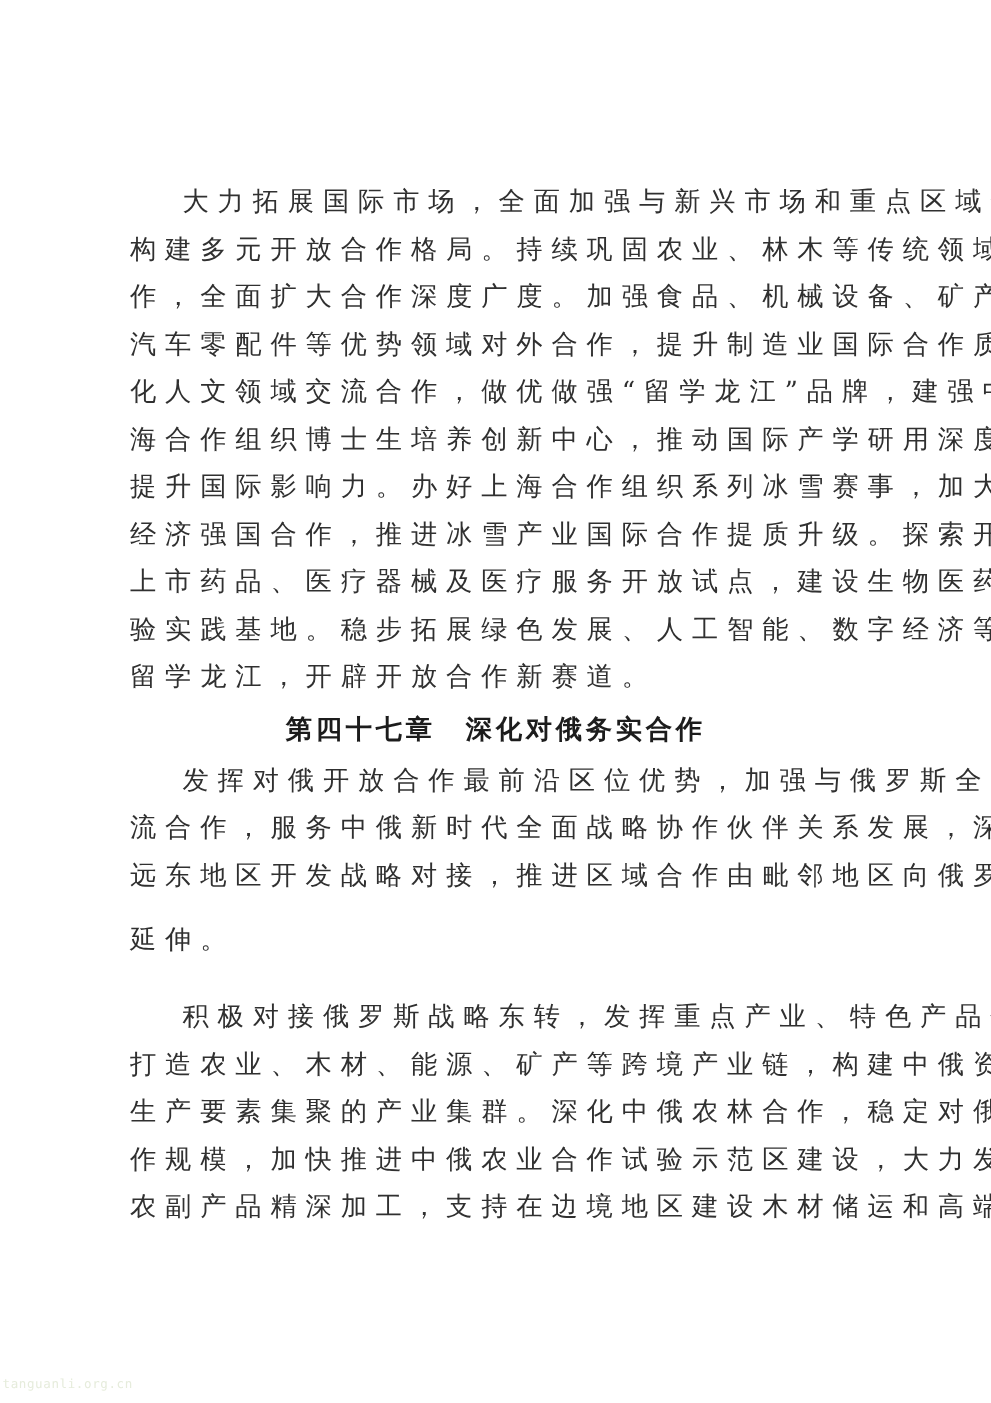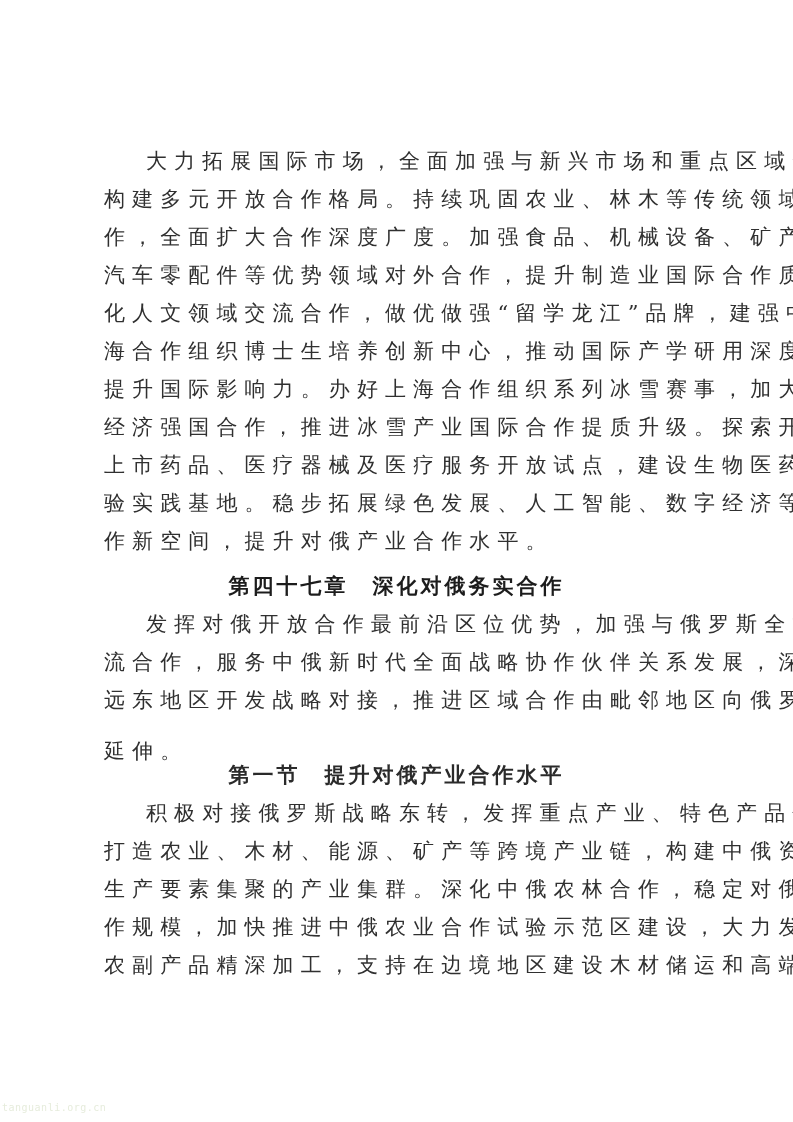--- a/index.html
+++ b/index.html
@@ -43,21 +43,21 @@
       text-align: center;
       height: 38px;
       line-height: 38px;
       font-size: 21px;
       white-space: nowrap;
       color: #1c1c1c;
     }
     .heading.chapter {
       font-weight: bold;
       letter-spacing: 3px;
-      font-family: Liberation Serif, serif;
+      font-family: Liberation Mono, monospace;
     }
     .heading.section {
       font-weight: bold;
       letter-spacing: 3px;
       font-family: "DejaVu Sans", sans-serif;
       color: #2a2a2a;
     }
     .heading .gap {
       display: inline-block;
       width: 24px;
@@ -102,37 +102,34 @@
     <div class="line indent" style="top:142px">大力拓展国际市场，全面加强与新兴市场和重点区域合作，</div>
     <div class="line" style="top:180px">构建多元开放合作格局。持续巩固农业、林木等传统领域务实合</div>
     <div class="line" style="top:218px">作，全面扩大合作深度广度。加强食品、机械设备、矿产开发、</div>
     <div class="line" style="top:256px">汽车零配件等优势领域对外合作，提升制造业国际合作质效。深</div>
     <div class="line" style="top:294px">化人文领域交流合作，做优做强“留学龙江”品牌，建强中国—上</div>
     <div class="line" style="top:332px">海合作组织博士生培养创新中心，推动国际产学研用深度融合，</div>
     <div class="line" style="top:370px">提升国际影响力。办好上海合作组织系列冰雪赛事，加大与冰雪</div>
     <div class="line" style="top:408px">经济强国合作，推进冰雪产业国际合作提质升级。探索开展境外</div>
     <div class="line" style="top:446px">上市药品、医疗器械及医疗服务开放试点，建设生物医药临床试</div>
     <div class="line" style="top:484px">验实践基地。稳步拓展绿色发展、人工智能、数字经济等领域合</div>
-    <div class="line" style="top:522px">作新空间，提升对俄产业合作水平。</div>
+    <div class="line" style="top:522px">留学龙江，开辟开放合作新赛道。</div>
   </div>
 
   <div class="heading chapter" style="top:567px">
     <span>第四十七章</span><span class="gap"></span><span>深化对俄务实合作</span>
   </div>
 
   <div>
     <div class="line indent" style="top:605px">发挥对俄开放合作最前沿区位优势，加强与俄罗斯全方位交</div>
     <div class="line" style="top:643px">流合作，服务中俄新时代全面战略协作伙伴关系发展，深化与俄</div>
     <div class="line" style="top:681px">远东地区开发战略对接，推进区域合作由毗邻地区向俄罗斯全域</div>
     <div class="line" style="top:732px">延伸。</div>
   </div>
 
-  <div class="heading section" style="top:756px">
-    <span>第一节</span><span class="gap"></span><span>提升对俄产业合作水平</span>
-  </div>
 
   <div>
     <div class="line indent" style="top:794px">积极对接俄罗斯战略东转，发挥重点产业、特色产品优势，</div>
     <div class="line" style="top:832px">打造农业、木材、能源、矿产等跨境产业链，构建中俄资源互补、</div>
     <div class="line" style="top:870px">生产要素集聚的产业集群。深化中俄农林合作，稳定对俄农业合</div>
     <div class="line" style="top:908px">作规模，加快推进中俄农业合作试验示范区建设，大力发展进口</div>
     <div class="line" style="top:946px">农副产品精深加工，支持在边境地区建设木材储运和高端家具生</div>
   </div>
 
 

